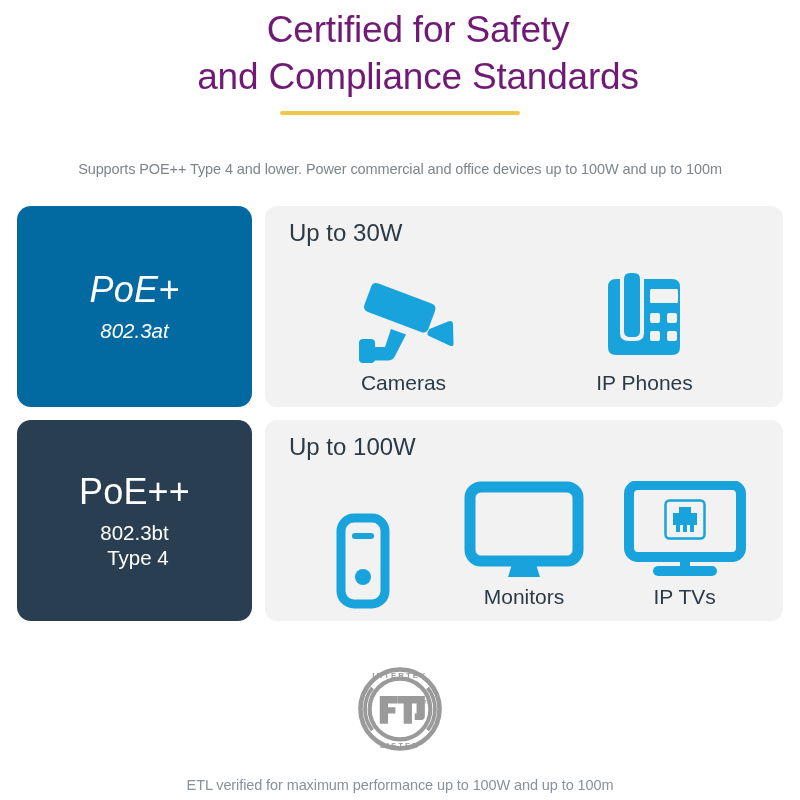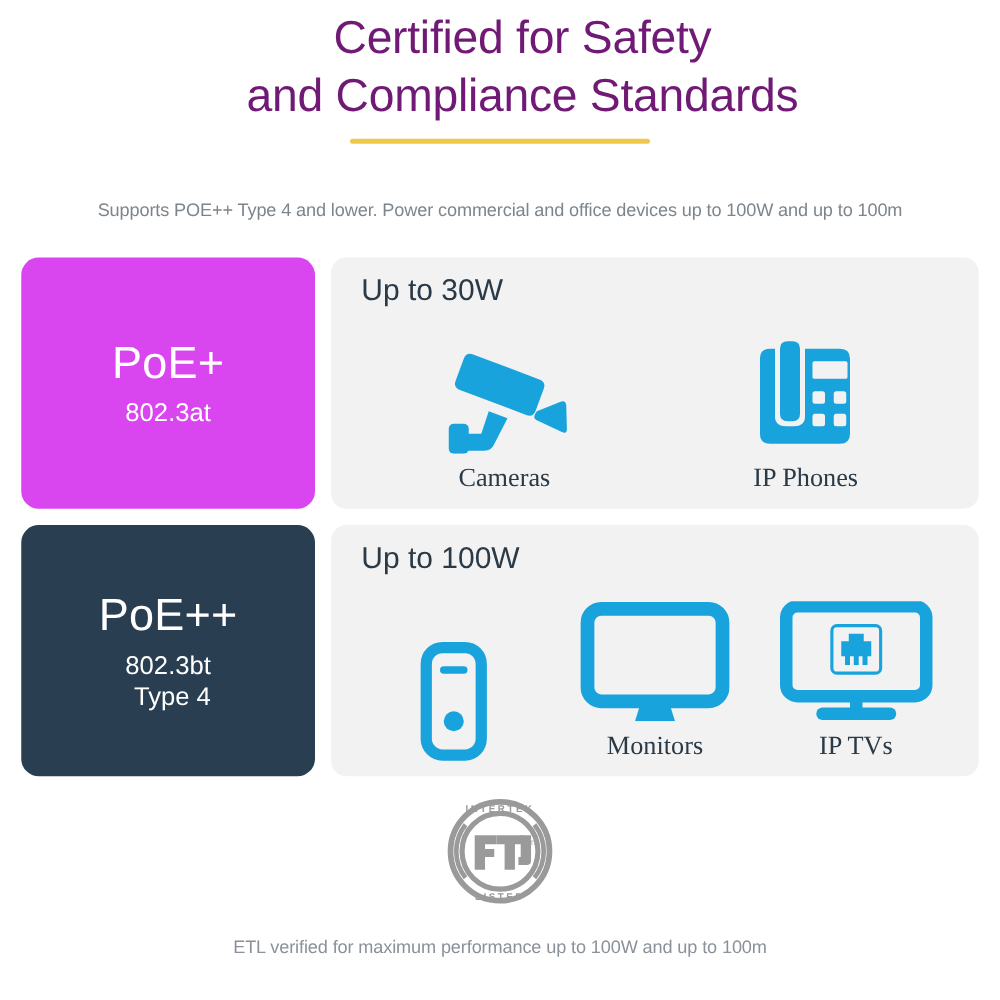--- a/index.html
+++ b/index.html
@@ -66,21 +66,21 @@
     width: 235px;
     min-height: 201px;
     border-radius: 14px;
     display: flex;
     flex-direction: column;
     align-items: center;
     justify-content: center;
     color: #ffffff;
     flex: 0 0 auto;
   }
-  .badge.poe-plus { background: #d946ef; }
+  .badge.poe-plus { background: #0369a1; font-style: italic; }
   .badge.poe-plusplus { background: #2a3e51; }
 
   .badge-name {
     font-size: 36px;
     line-height: 40px;
     font-weight: 400;
     letter-spacing: 0.2px;
   }
   .badge-std {
     margin-top: 8px;
@@ -104,21 +104,20 @@
     line-height: 25px;
     font-weight: 400;
     padding-left: 12px;
   }
   .devices {
     flex: 1 1 auto;
     display: flex;
     align-items: flex-end;
     justify-content: space-around;
     padding: 0 6px 2px 6px;
-    font-family: Liberation Serif, serif;
   }
   .device {
     display: flex;
     flex-direction: column;
     align-items: center;
     justify-content: flex-end;
     width: 33%;
   }
   .device-icon {
     height: 96px;
@@ -131,21 +130,21 @@
     margin-top: 7px;
     color: #2b3a47;
     font-size: 21px;
     line-height: 25px;
     font-weight: 400;
     white-space: nowrap;
   }
 
   
   .footer {
-    margin-top: 14px;
+    margin-top: 42px;
     text-align: center;
   }
   .etl-logo { display: inline-block; }
   .footer-note {
     margin-top: 17px;
     color: #8a9199;
     font-size: 14.5px;
     line-height: 18px;
     font-weight: 400;
     letter-spacing: -0.1px;

